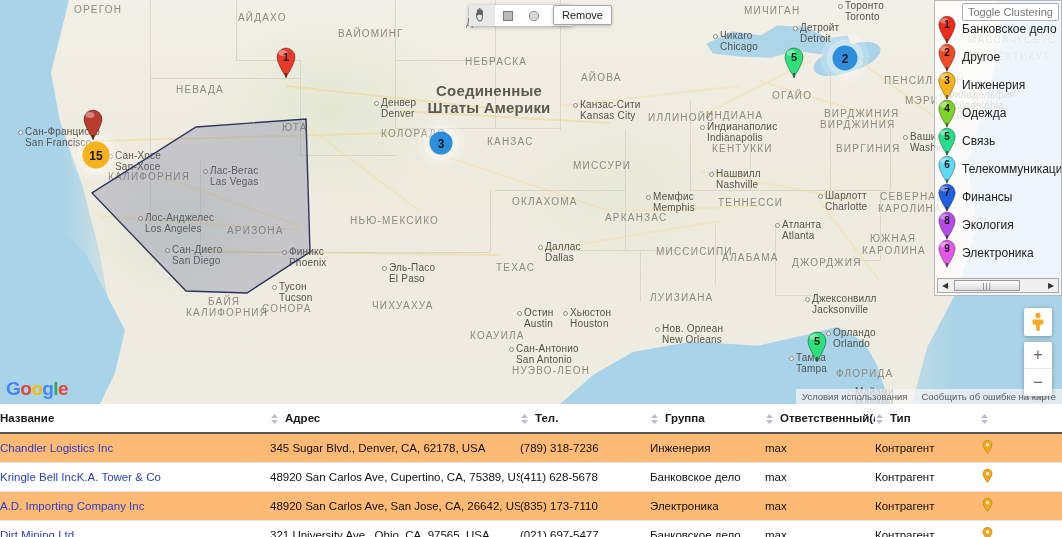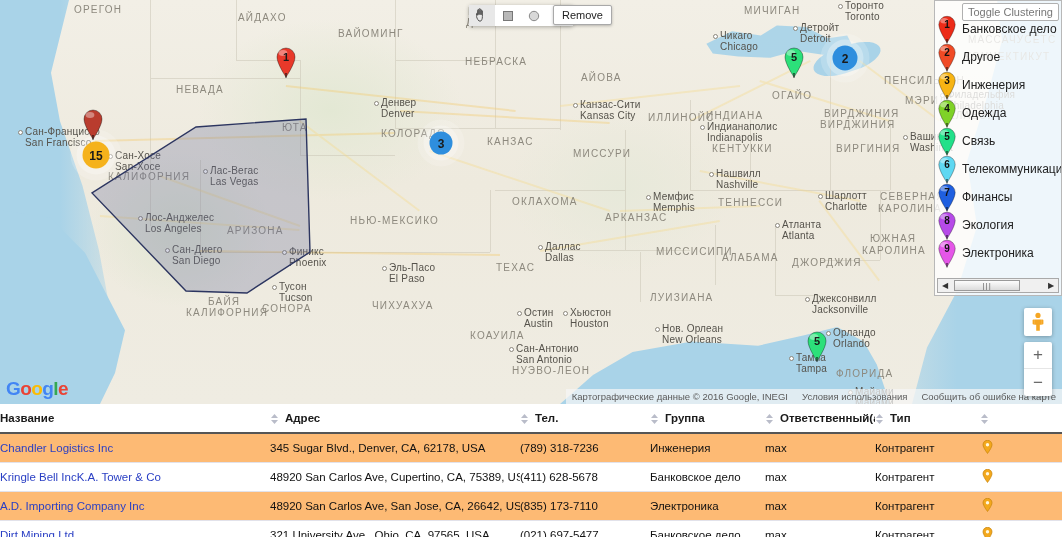--- a/index.html
+++ b/index.html
@@ -331,21 +331,21 @@
       <div class="map-label state" style="left: 74px; top: 4px;">ОРЕГОН</div>
       <div class="map-label state" style="left: 238px; top: 12px;">АЙДАХО</div>
       <div class="map-label state" style="left: 338px; top: 28px;">ВАЙОМИНГ</div>
       <div class="map-label state" style="left: 468px; top: 6px;">ЮЖНАЯ</div>
       <div class="map-label state" style="left: 466px; top: 17px;">ДАКОТА</div>
       <div class="map-label state" style="left: 744px; top: 5px;">МИЧИГАН</div>
       <div class="map-label state" style="left: 176px; top: 84px;">НЕВАДА</div>
       <div class="map-label state" style="left: 282px; top: 122px;">ЮТА</div>
       <div class="map-label state" style="left: 381px; top: 128px;">КОЛОРАДО</div>
       <div class="map-label state" style="left: 487px; top: 136px;">КАНЗАС</div>
-      <div class="map-label state" style="left: 573px; top: 148px;">МИССУРИ</div>
+      <div class="map-label state" style="left: 573px; top: 160px;">МИССУРИ</div>
       <div class="map-label state" style="left: 465px; top: 56px;">НЕБРАСКА</div>
       <div class="map-label state" style="left: 581px; top: 72px;">АЙОВА</div>
       <div class="map-label state" style="left: 648px; top: 112px;">ИЛЛИНОЙС</div>
       <div class="map-label state" style="left: 706px; top: 110px;">ИНДИАНА</div>
       <div class="map-label state" style="left: 772px; top: 90px;">ОГАЙО</div>
       <div class="map-label state" style="left: 712px; top: 143px;">КЕНТУККИ</div>
       <div class="map-label state" style="left: 836px; top: 143px;">ВИРГИНИЯ</div>
       <div class="map-label state" style="left: 824px; top: 108px;">ВИРДЖИНИЯ</div>
       <div class="map-label state" style="left: 820px; top: 119px;">ВИРДЖИНИЯ</div>
       <div class="map-label state" style="left: 884px; top: 75px;">ПЕНСИЛЬВАН</div>
@@ -515,20 +515,24 @@
         <span class="ru">Филадельфия</span>
         <span class="en">Philadelphia</span>
       </div>
       <div class="city-dot" style="left: 903px; top: 135px;"></div>
       <div class="map-label city" style="left: 910px; top: 131px;">
         <span class="ru">Вашингт</span>
         <span class="en">Washingt</span>
       </div>
     </div>
 
+  <div class="map-label country" style="left:414px;top:82px;width:150px;">
+    <div>Соединенные</div>
+    <div>Штаты Америки</div>
+  </div>
 
   <div id="markers-layer">
       <div class="pin" style="left: 286px; top: 78px;"><svg width="22" height="32" viewBox="0 0 22 32">
           <path d="M11 31 C11 31 2 18 2 11 A9 9 0 0 1 20 11 C20 18 11 31 11 31 Z" fill="#e8392a" stroke="rgba(0,0,0,.4)" stroke-width=".9"></path>
           <ellipse cx="8" cy="7" rx="4.4" ry="3" fill="rgba(255,255,255,.38)"></ellipse>
           <path d="M10.4 27 L11.6 27 L11.4 32 L10.6 32 Z" fill="#111"></path>
         </svg><span class="num">1</span></div>
       <div class="pin" style="left: 93px; top: 140px;"><svg width="22" height="32" viewBox="0 0 22 32">
           <path d="M11 31 C11 31 2 18 2 11 A9 9 0 0 1 20 11 C20 18 11 31 11 31 Z" fill="#b93c2e" stroke="rgba(0,0,0,.4)" stroke-width=".9"></path>
           <ellipse cx="8" cy="7" rx="4.4" ry="3" fill="rgba(255,255,255,.38)"></ellipse>
@@ -674,21 +678,20 @@
   <div id="zoomctl">
     <div>+</div>
     <div>−</div>
   </div>
 
   <div id="glogo">
     <span style="color:#4285F4">G</span><span style="color:#EA4335">o</span><span style="color:#FBBC05">o</span><span style="color:#4285F4">g</span><span style="color:#34A853">l</span><span style="color:#EA4335">e</span>
   </div>
 
   <div id="attrib">
-    <span>Картографические данные © 2016 Google, INEGI</span>
     <a>Условия использования</a>
     <a>Сообщить об ошибке на карте</a>
   </div>
 </div>
 
 <div id="table-wrap">
   <table>
     <colgroup id="table-colgroup">
         <col style="width: 270px;">
         <col style="width: 250px;">

